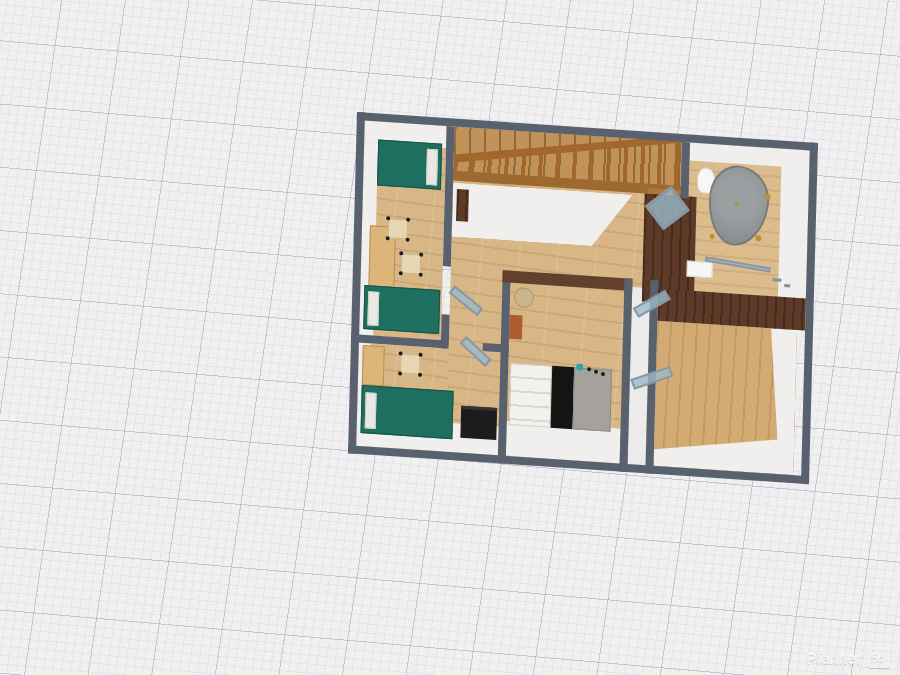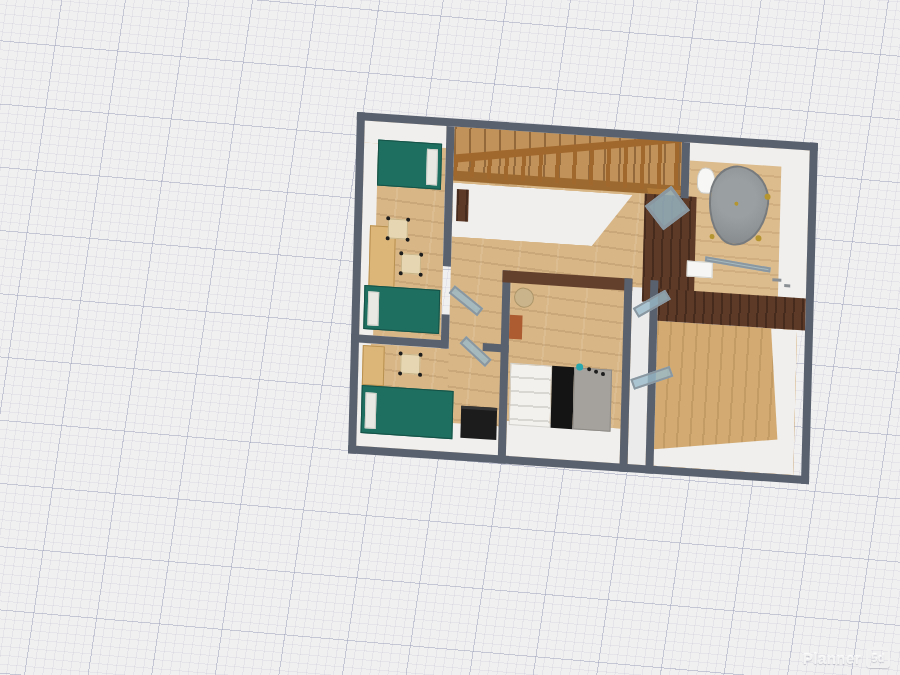--- a/index.html
+++ b/index.html
@@ -97,21 +97,21 @@
 
   .sofa-seams{
     background:repeating-linear-gradient(180deg, #f2f1ee 0 12px, #d9d7d2 12px 14px);
   }
   .dot{border-radius:50%;position:absolute;}
 
   
   .watermark{
     position:absolute;right:10px;bottom:7px;
     display:flex;align-items:center;gap:5px;
-    color:#f5f4f4;font-weight:bold;font-size:15px;letter-spacing:.5px;
+    color:#f5f4f4;font-weight:normal;font-size:15px;letter-spacing:.5px;
     text-shadow:0 1px 1px rgba(125,130,148,.40), 0 -1px 1px rgba(255,255,255,.95);
     user-select:none;
   }
   .wm-badge{
     position:relative;font-size:11px;line-height:14px;padding:1px 3px;
     border:2px solid #f2f1f1;border-radius:4px;
     box-shadow:0 1px 1px rgba(125,130,148,.35);
   }
   .wm-badge::before{
     content:"";position:absolute;left:50%;top:-7px;margin-left:-6px;

